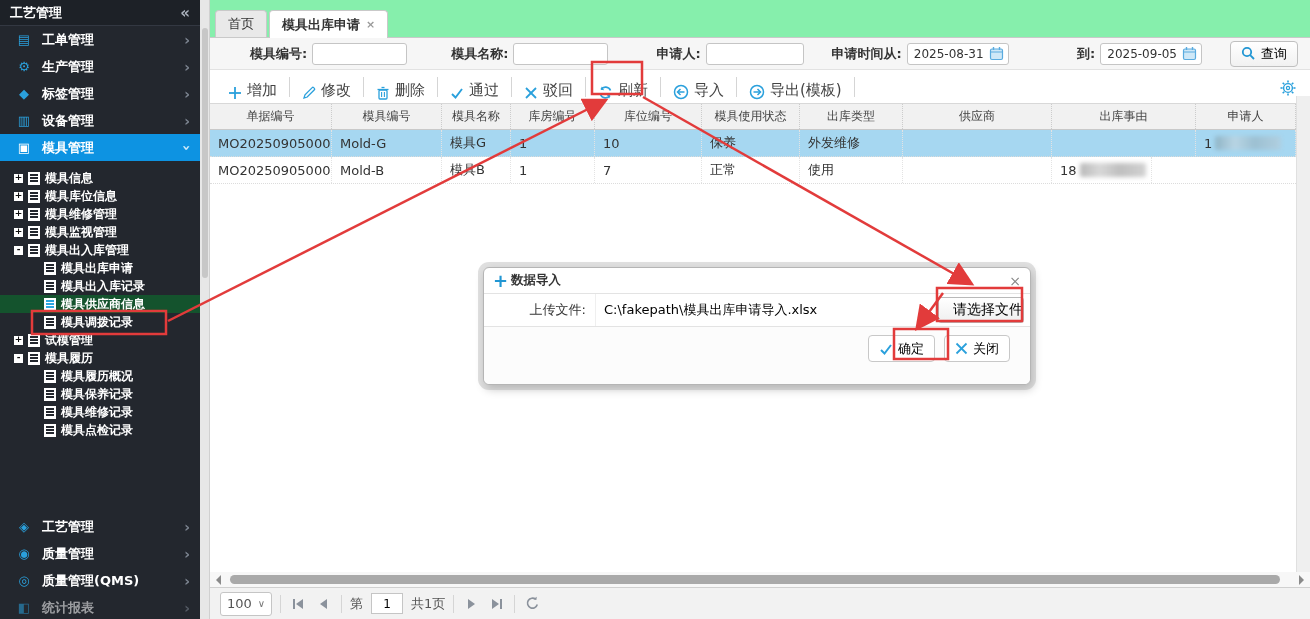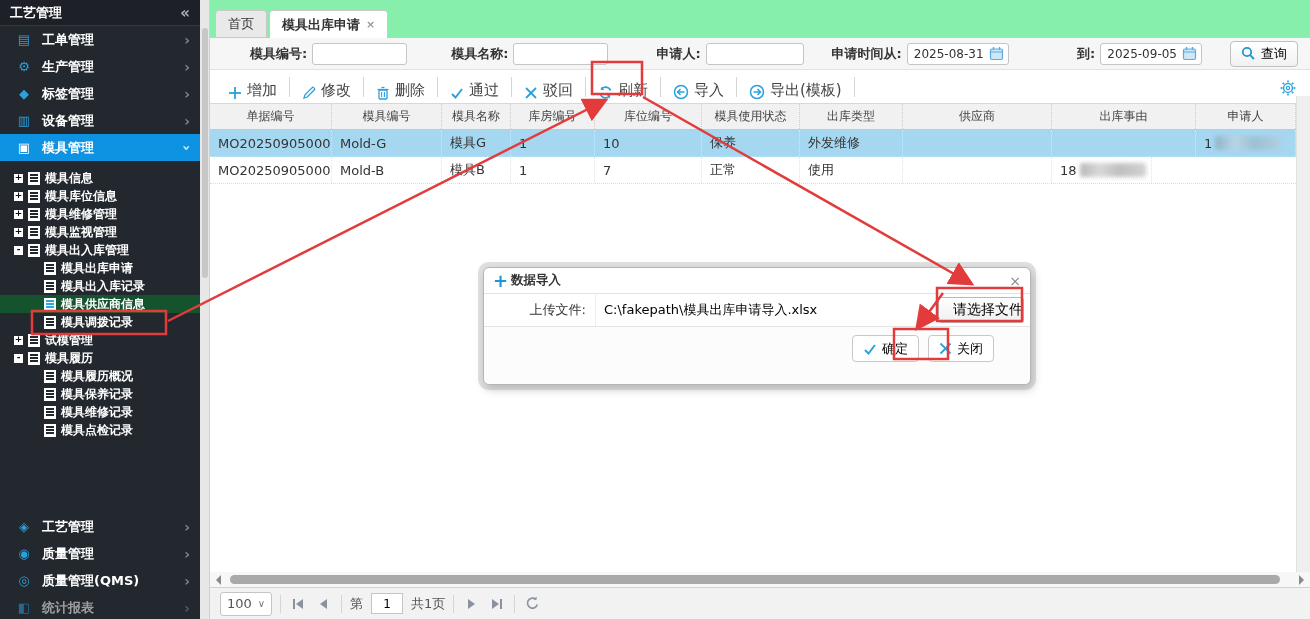--- a/index.html
+++ b/index.html
@@ -74,21 +74,21 @@
   .dialog { position:absolute; left:483px; top:267px; width:548px; height:118px; background:#fff; border:1px solid #b5b5b5; border-radius:6px;
             box-shadow:0 0 0 5px rgba(165,165,165,.35), 2px 4px 10px rgba(0,0,0,.25); z-index:5; }
   .dlg-head { height:26px; display:flex; align-items:center; padding:0 9px; border-bottom:1px solid #e3e3e3; }
   .dlg-plus { color:#2196d3; font-weight:bold; font-size:18px; margin-right:3px; line-height:1; }
   .dlg-title { font-weight:bold; font-size:12.5px; }
   .dlg-x { margin-left:auto; color:#888; font-size:14px; cursor:pointer; }
   .dlg-row { height:33px; border-bottom:1px solid #e3e3e3; display:flex; align-items:stretch; }
   .dlg-label { width:112px; display:flex; align-items:center; justify-content:flex-end; padding-right:9px; font-weight:normal; border-right:1px solid #efefef; }
   .dlg-file { flex:1; border:none; outline:none; font-size:13px; padding:0 8px; font-family:inherit; background:transparent; }
   .choose-btn { width:86px; margin:3px 6px 3px 0; border:1px solid #b9b9b9; background:linear-gradient(#fff,#efefef); border-radius:3px; font-size:14px; font-family:inherit; cursor:pointer;text-align:right; }
-  .dlg-foot { display:flex; justify-content:flex-end; gap:9px; padding:8px 36px 0 0; background:#fcfcfc; height:57px; border-radius:0 0 6px 6px; }
+  .dlg-foot { display:flex; justify-content:flex-end; gap:9px; padding:8px 20px 0 0; background:#fcfcfc; height:57px; border-radius:0 0 6px 6px; }
   .dlg-btn { height:27px; padding:0 10px; border:1px solid #c8c8c8; border-radius:4px; background:#fff; display:flex; align-items:center; gap:5px; font-size:13px; cursor:pointer; }
 
   
   .anno { position:absolute; left:0; top:0; width:1310px; height:619px; z-index:10; pointer-events:none; }
   svg.ic { display:block; }
 </style>
 </head>
 <body>
 
 <div class="sidebar">

